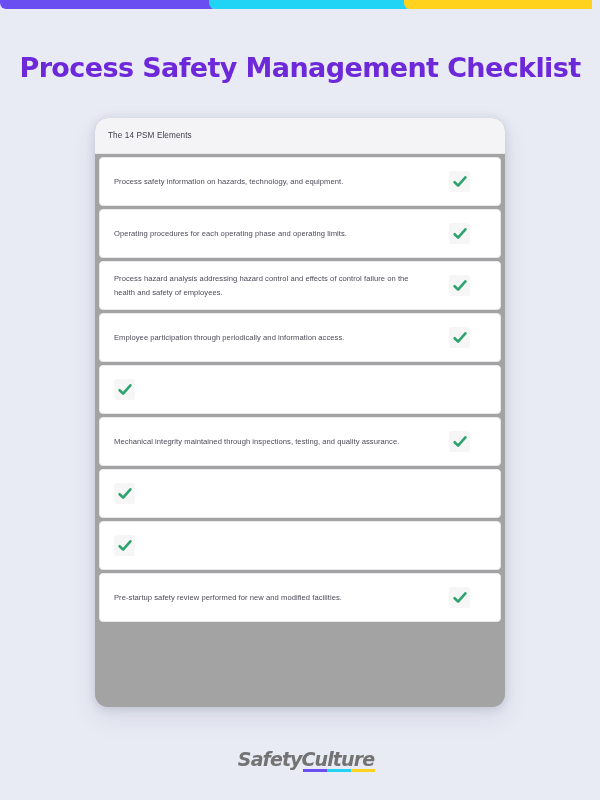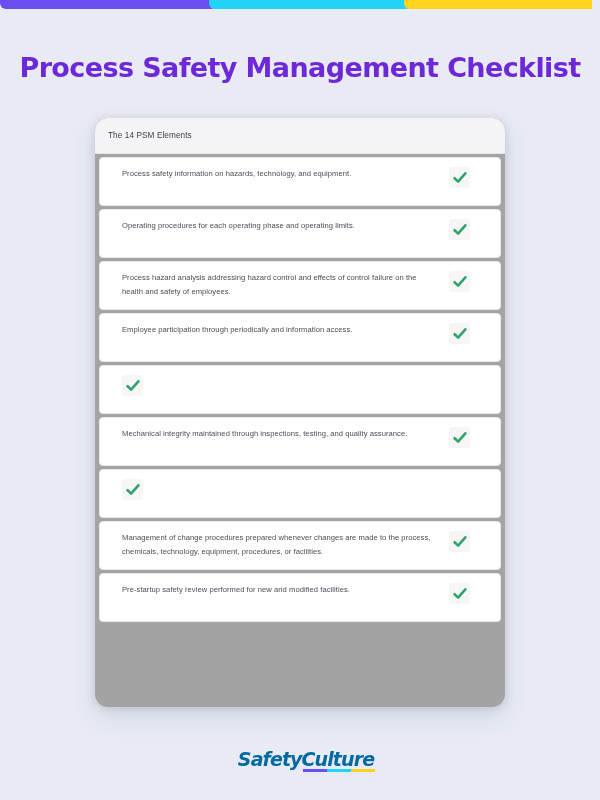--- a/index.html
+++ b/index.html
@@ -80,23 +80,24 @@
     box-sizing: border-box;
   }
 
   
   .row {
     background: #ffffff;
     border: 1px solid #eaeaee;
     border-radius: 4px;
     margin-bottom: 3px;
     display: flex;
+    align-items: center;
     justify-content: space-between;
     min-height: 49px;
-    padding: 9px 10px 9px 22px;
+    padding: 9px 10px 9px 14px;
     box-sizing: border-box;
   }
   .row-label {
     font-size: 7.6px;
     line-height: 14px;
     color: #4c4b57;
     max-width: 310px;
     letter-spacing: 0.05px;
   }
   .check-box {
@@ -120,21 +121,21 @@
     width: 600px;
     text-align: center;
   }
   .logo-wrap {
     display: inline-block;
     font-family: "DejaVu Sans", sans-serif;
     font-size: 19px;
     font-weight: 700;
     font-style: italic;
     letter-spacing: -0.9px;
-    color: #0369a1;
+    color: #737373;
     position: relative;
     margin-left: 12px;
   }
   .logo-culture {
     position: relative;
     display: inline-block;
   }
   .logo-underline {
     position: absolute;
     left: 1px;
@@ -212,21 +213,20 @@
         </div>
       </div>
       <div class="row">
         <div class="check-box">
           <svg width="16" height="16" viewBox="0 0 16 16" aria-hidden="true">
             <path d="M2.6 8.2 L6.1 11.6 L13.4 3.3" fill="none" stroke="#2fa36e" stroke-width="2.6" stroke-linecap="round" stroke-linejoin="round"></path>
           </svg>
         </div>
       </div>
       <div class="row">
-        <div class="row-label">Management of change procedures prepared whenever changes are made to the process, chemicals, technology, equipment, procedures, or facilities.</div>
         <div class="check-box">
           <svg width="16" height="16" viewBox="0 0 16 16" aria-hidden="true">
             <path d="M2.6 8.2 L6.1 11.6 L13.4 3.3" fill="none" stroke="#2fa36e" stroke-width="2.6" stroke-linecap="round" stroke-linejoin="round"></path>
           </svg>
         </div>
       </div>
       <div class="row">
         <div class="row-label">Pre-startup safety review performed for new and modified facilities.</div>
         <div class="check-box">
           <svg width="16" height="16" viewBox="0 0 16 16" aria-hidden="true">

